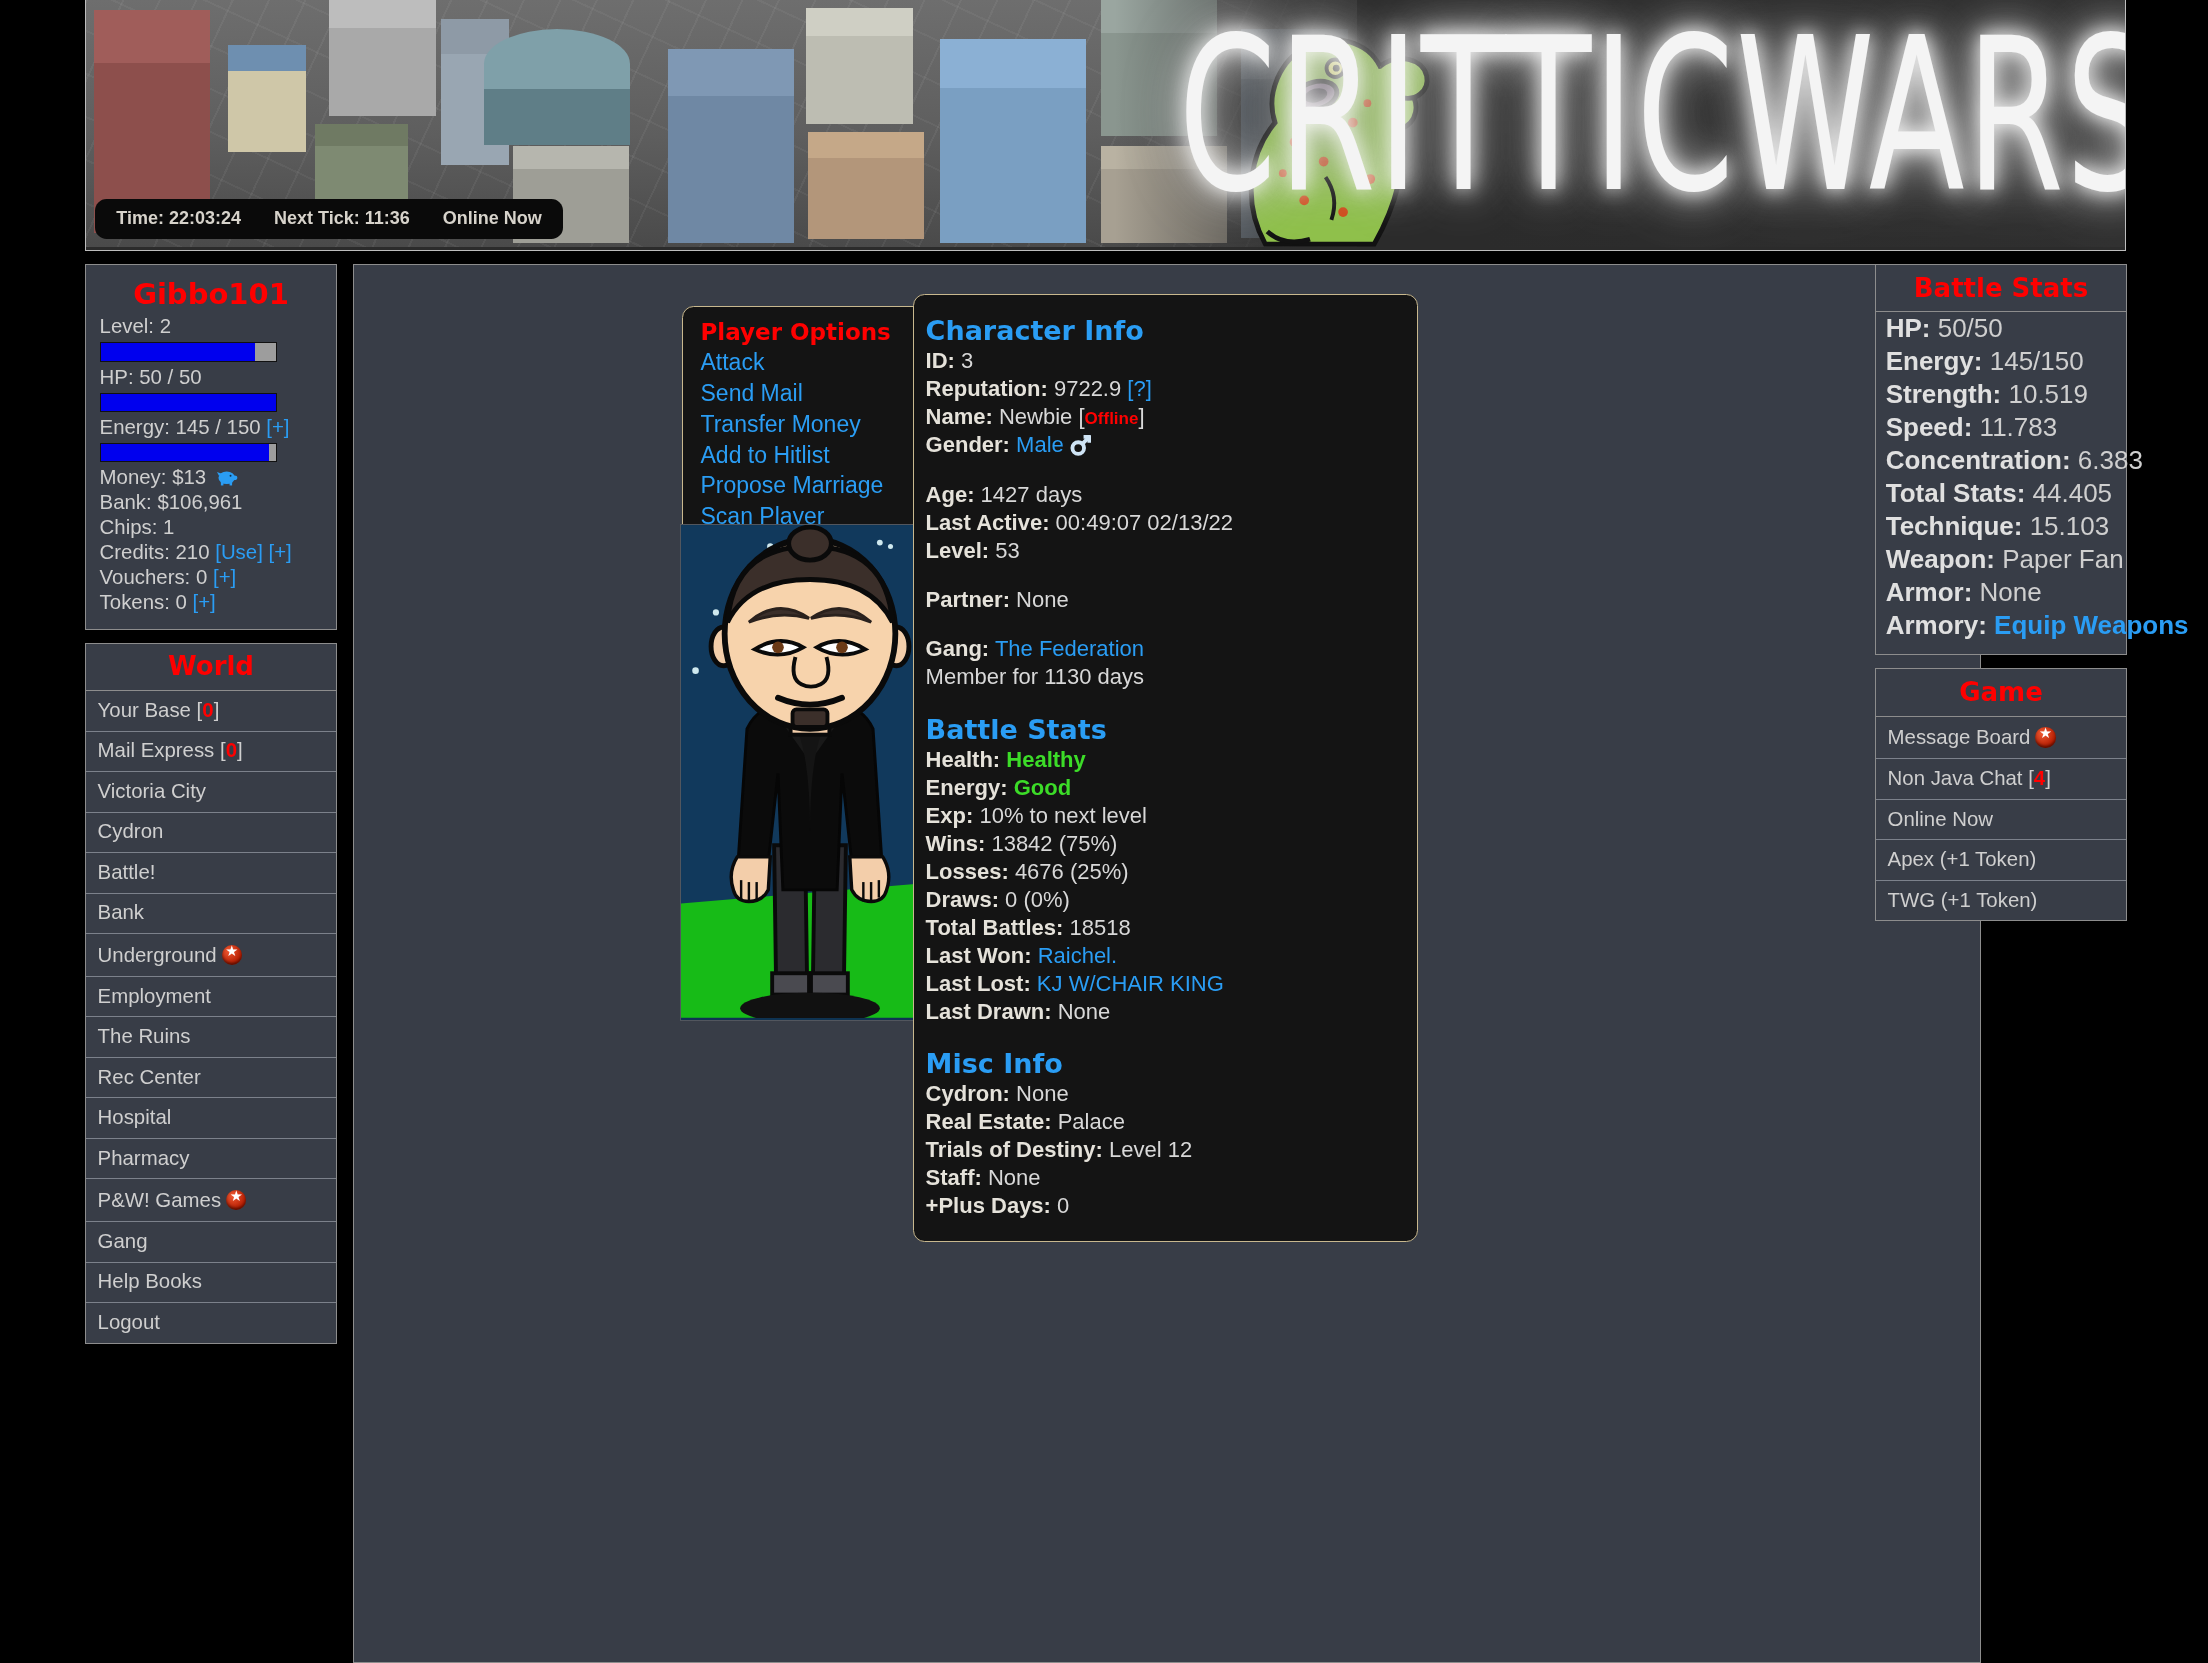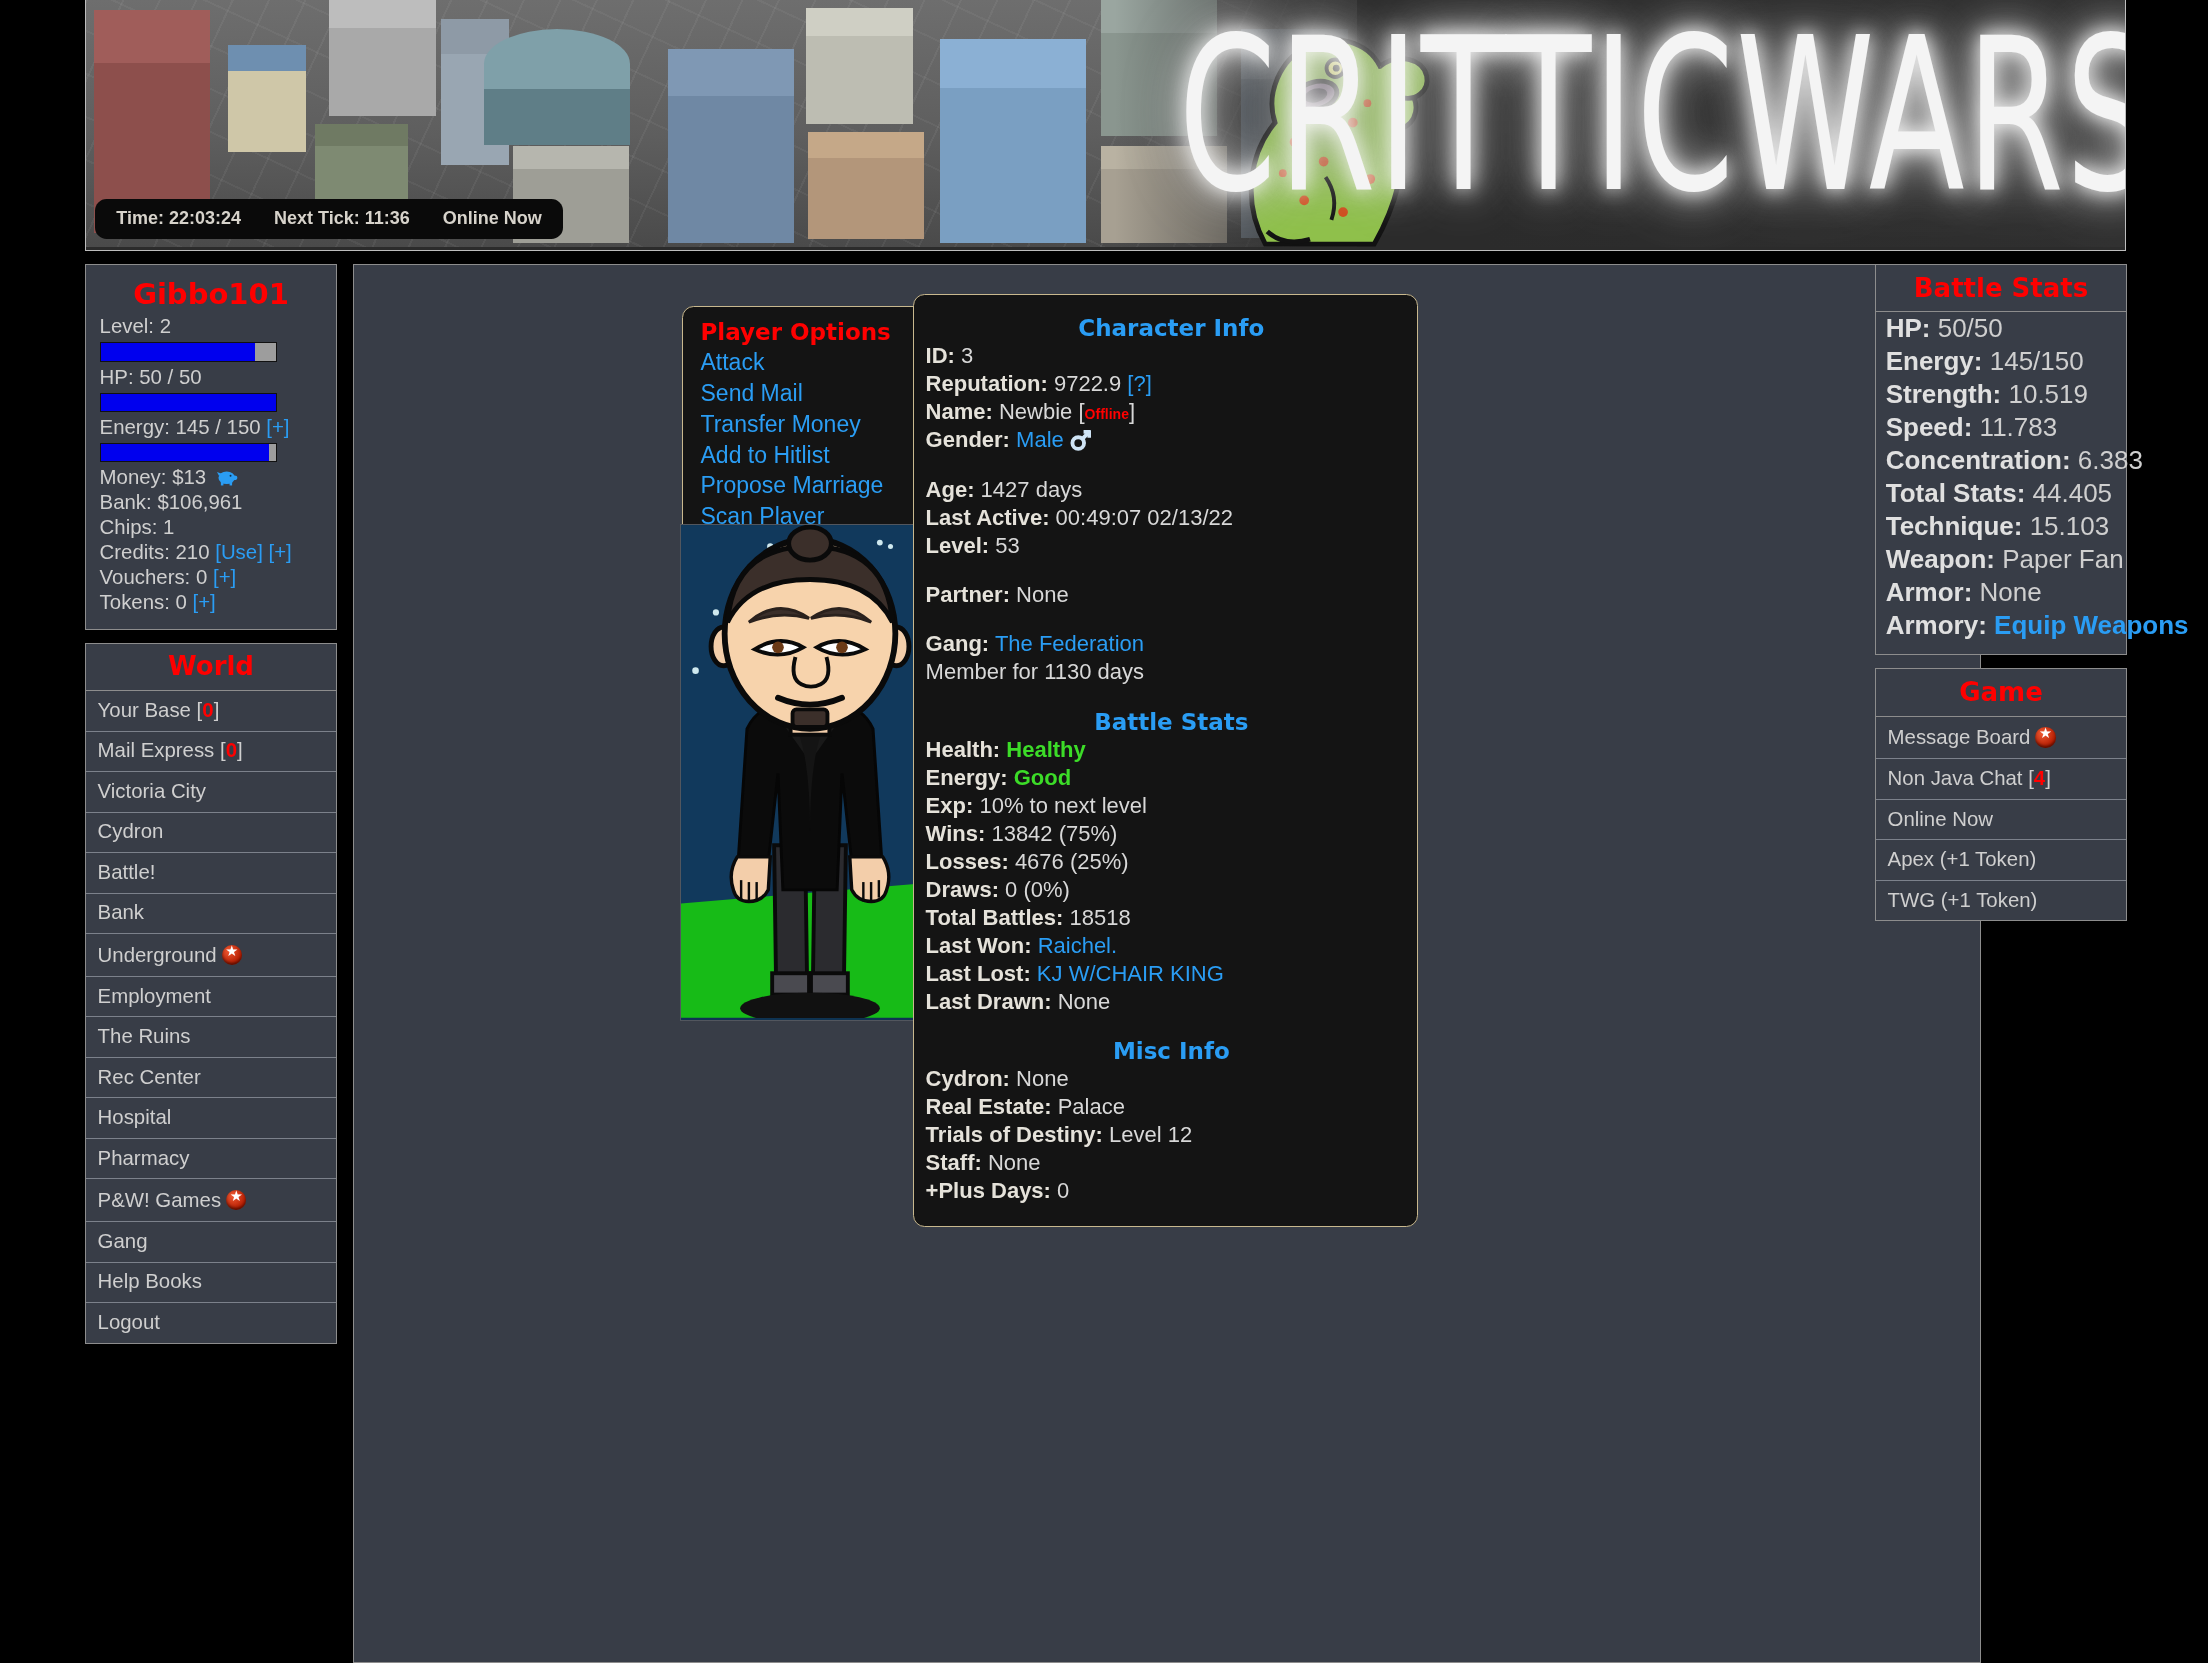--- a/index.html
+++ b/index.html
@@ -143,30 +143,29 @@
   }
 
   #char-card {
     position:absolute; left: 559px; top: 29px; width: 505px;
     background:#141414;
     border: 1.9px solid #c8b88e;
     border-radius: 11.6px;
     padding: 19.4px 0 21.3px 0;
   }
   #char-card .sect {
-    color:#2a9df4; font-weight:bold; font-size:23px;
+    color:#2a9df4; font-weight:bold; font-size:27px;
     font-family:"DejaVu Sans", sans-serif;
     padding: 1px 0 1px 11.6px;
-    text-align: center;
   }
   #char-card .row { color:#d8d8d8; font-size: 22px; padding: 1px 0 1px 11.6px; white-space: nowrap; }
   #char-card .row b { color:#e5e2da; }
   #char-card .gap { height: 21.3px; }
   .g  { color:#3cdc28; font-weight:bold; }
-  .offline { color:#ff0000; font-weight:bold; font-size:14px; }
+  .offline { color:#ff0000; font-weight:bold; font-size:17px; }
   .mars { color:#8fc8ef; font-size:19.4px; }
 
   
   #battle-stats { padding-bottom: 11.6px; }
   #battle-stats .bs-row {
     color:#cfcfcf; font-size:26px; padding: 1px 0 1px 9.7px; white-space:nowrap;
   }
   #battle-stats .bs-row b { color:#e0e0e0; }
 </style>
 </head>

